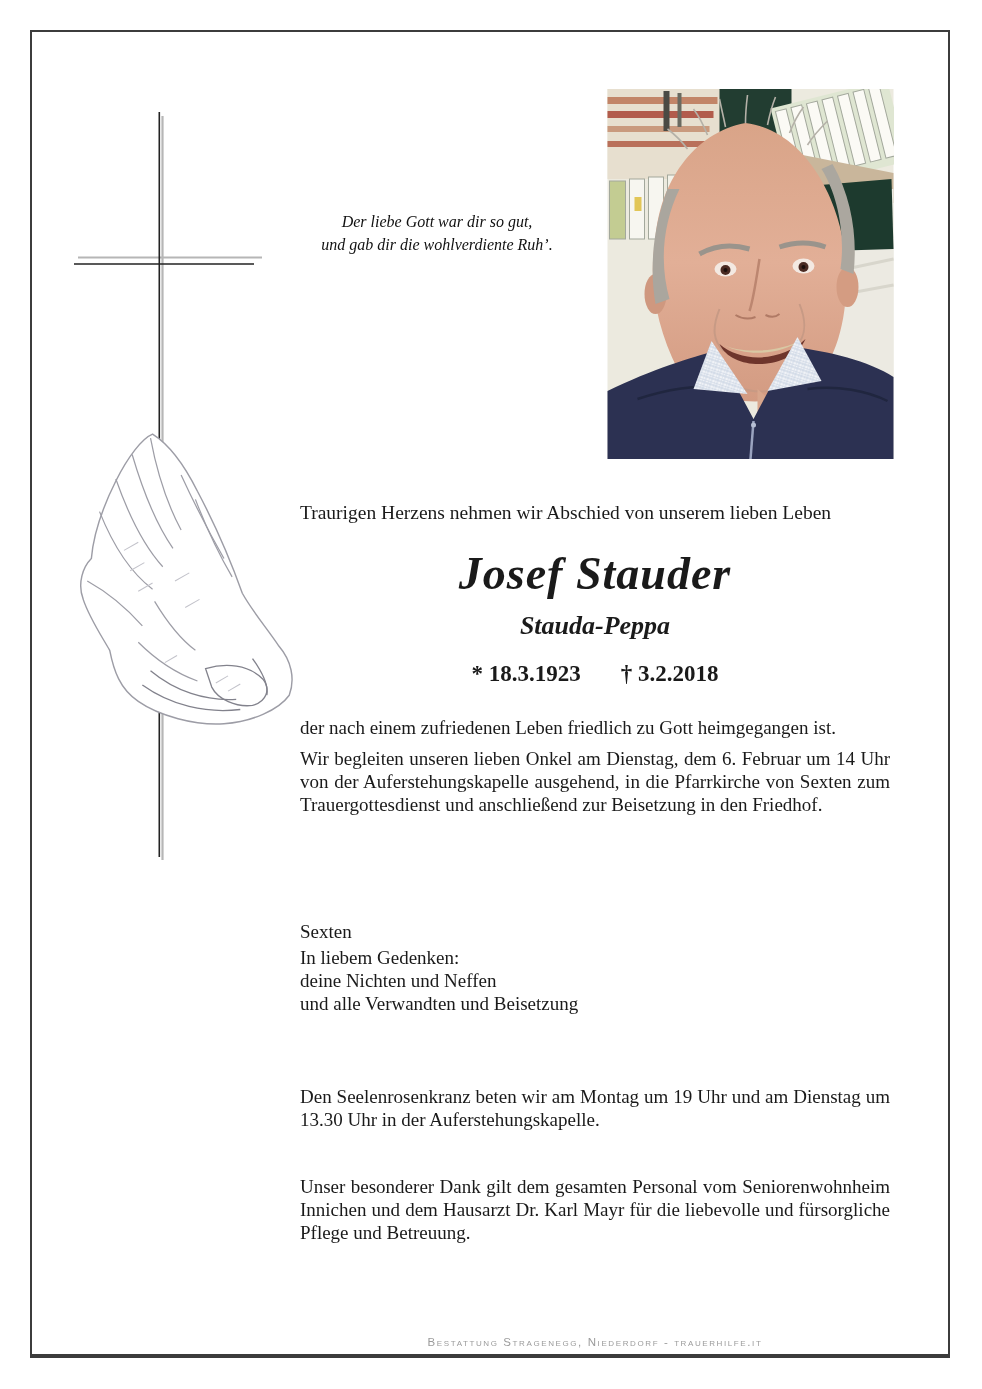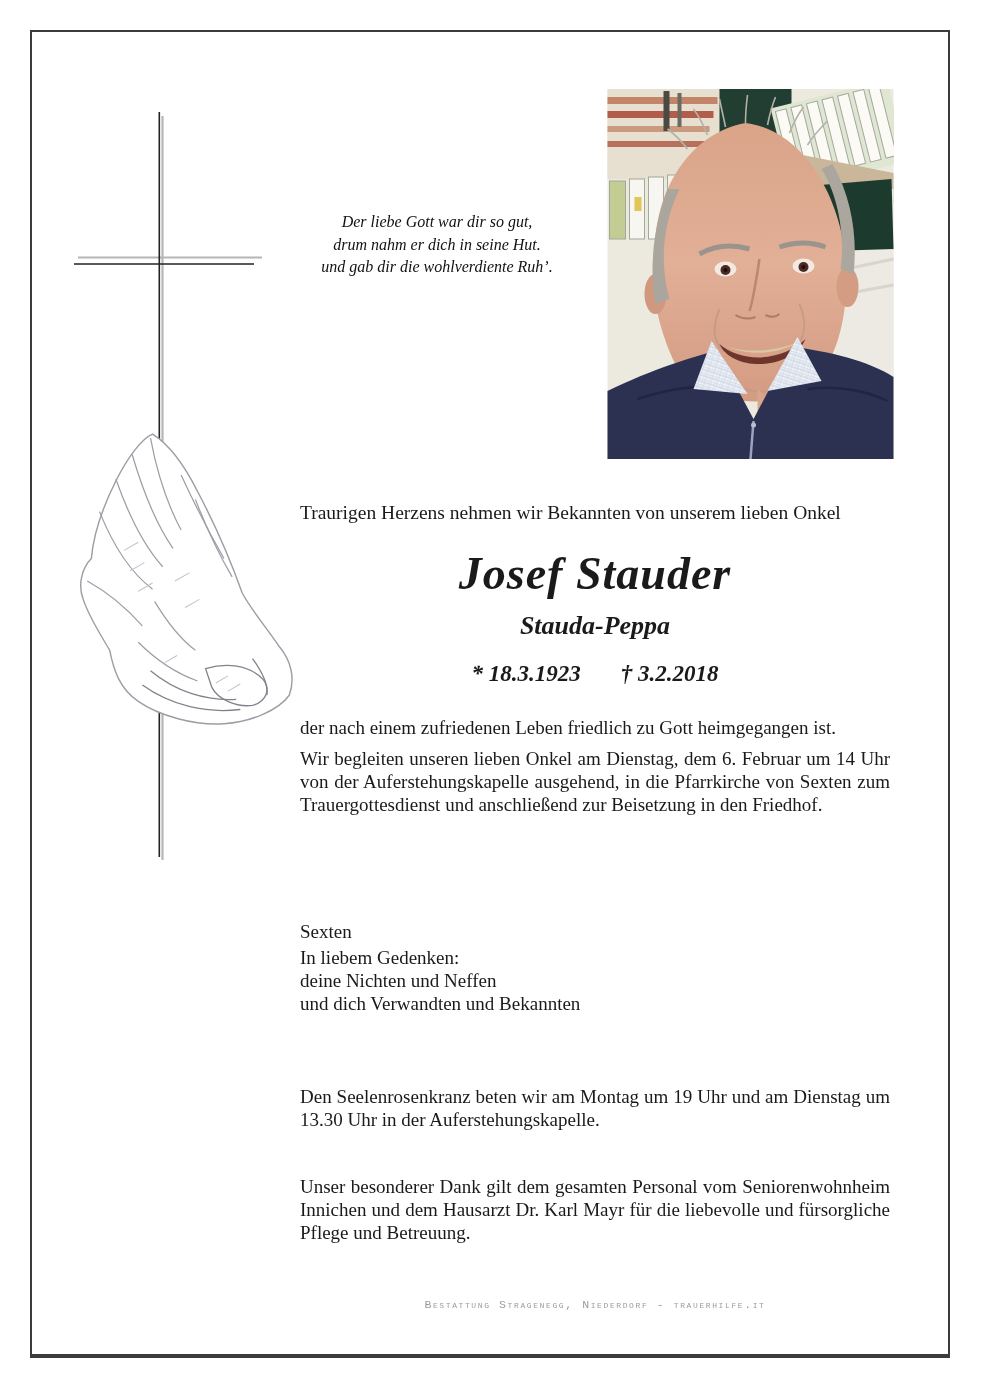--- a/index.html
+++ b/index.html
@@ -19,31 +19,31 @@
          font-style:italic;font-size:16px;line-height:22.5px;color:#111;}
   
   .photo{position:absolute;left:607px;top:89px;width:287px;height:370px;}
   
   .hands{position:absolute;left:52px;top:428px;width:246px;height:306px;}
   
   .col{position:absolute;left:300px;width:590px;}
   .intro{top:501px;font-size:19.5px;line-height:24px;}
   .name{top:545px;text-align:center;font-size:46px;line-height:58px;font-weight:bold;font-style:italic;letter-spacing:1px;}
   .nickname{top:608px;text-align:center;font-size:26px;line-height:36px;font-weight:bold;font-style:italic;}
-  .dates{top:659px;text-align:center;font-size:23px;line-height:30px;font-weight:bold;font-style:italic;}
+  .dates{top:659px;text-align:center;font-size:23px;line-height:30px;font-weight:bold;}
   .dates .sep{display:inline-block;width:40px;}
   .body-par{font-size:19px;line-height:23px;}
   .passing{top:716px;}
   .funeral{top:747px;text-align:justify;}
   .place{top:920px;}
   .memorial{top:946px;}
   .rosary{top:1085px;text-align:justify;}
   .thanks{top:1175px;text-align:justify;}
-  .footer{position:absolute;left:300px;width:590px;top:1298px;text-align:center;
-          font-family:Liberation Mono, monospace;
+  .footer{position:absolute;left:300px;width:590px;top:1336px;text-align:center;
+          font-family:Liberation Sans, sans-serif;
           font-variant:small-caps;letter-spacing:1.6px;font-size:11.5px;color:var(--c-footer_text);}
   svg{display:block;}
 </style>
 </head>
 <body>
 
 <div class="page">
 
   <div class="frame"></div>
 
@@ -189,41 +189,40 @@
       <path d="M30,310 C60,300 90,296 110,298 M200,300 C230,296 260,302 280,312" stroke="#20263f" stroke-width="2.5" fill="none"></path>
       <polygon points="104,252 140,305 86,300" fill="url(#chk)"></polygon>
       <polygon points="190,248 160,302 214,292" fill="url(#chk)"></polygon>
       <line x1="146" y1="332" x2="143" y2="370" stroke="#9aa3bf" stroke-width="2.5"></line>
       <circle cx="146" cy="336" r="2.5" fill="#b7bfd4"></circle>
     </g>
   </svg>
 
   <div class="verse">
     <div>Der liebe Gott war dir so gut,</div>
-    <div>drum nahm er dich in seine Hut.</div>
     <div>und gab dir die wohlverdiente Ruh’.</div>
   </div>
 
-  <div class="col intro" style="position:absolute">Traurigen Herzens nehmen wir Bekannten von unserem lieben Onkel</div>
+  <div class="col intro" style="position:absolute">Traurigen Herzens nehmen wir Abschied von unserem lieben Leben</div>
 
   <div class="col name" style="position:absolute">Josef Stauder</div>
   <div class="col nickname" style="position:absolute">Stauda-Peppa</div>
 
   <div class="col dates" style="position:absolute">
     <span>* 18.3.1923</span><span class="sep"></span><span>† 3.2.2018</span>
   </div>
 
   <div class="col body-par passing" style="position:absolute">der nach einem zufriedenen Leben friedlich zu Gott heimgegangen ist.</div>
   <div class="col body-par funeral" style="position:absolute">Wir begleiten unseren lieben Onkel am Dienstag, dem 6. Februar um 14 Uhr von der Auferstehungskapelle ausgehend, in die Pfarrkirche von Sexten zum Trauergottesdienst und anschließend zur Beisetzung in den Friedhof.</div>
   <div class="col body-par place" style="position:absolute">Sexten</div>
 
   <div class="col body-par memorial" style="position:absolute">
     <div>In liebem Gedenken:</div>
     <div>deine Nichten und Neffen</div>
-    <div>und dich Verwandten und Bekannten</div>
+    <div>und alle Verwandten und Beisetzung</div>
   </div>
 
   <div class="col body-par rosary" style="position:absolute">Den Seelenrosenkranz beten wir am Montag um 19 Uhr und am Dienstag um 13.30 Uhr in der Auferstehungskapelle.</div>
   <div class="col body-par thanks" style="position:absolute">Unser besonderer Dank gilt dem gesamten Personal vom Seniorenwohnheim Innichen und dem Hausarzt Dr. Karl Mayr für die liebevolle und fürsorgliche Pflege und Betreuung.</div>
 
   <div class="footer">Bestattung Stragenegg, Niederdorf - trauerhilfe.it</div>
 
 </div>
 
 </body></html>

